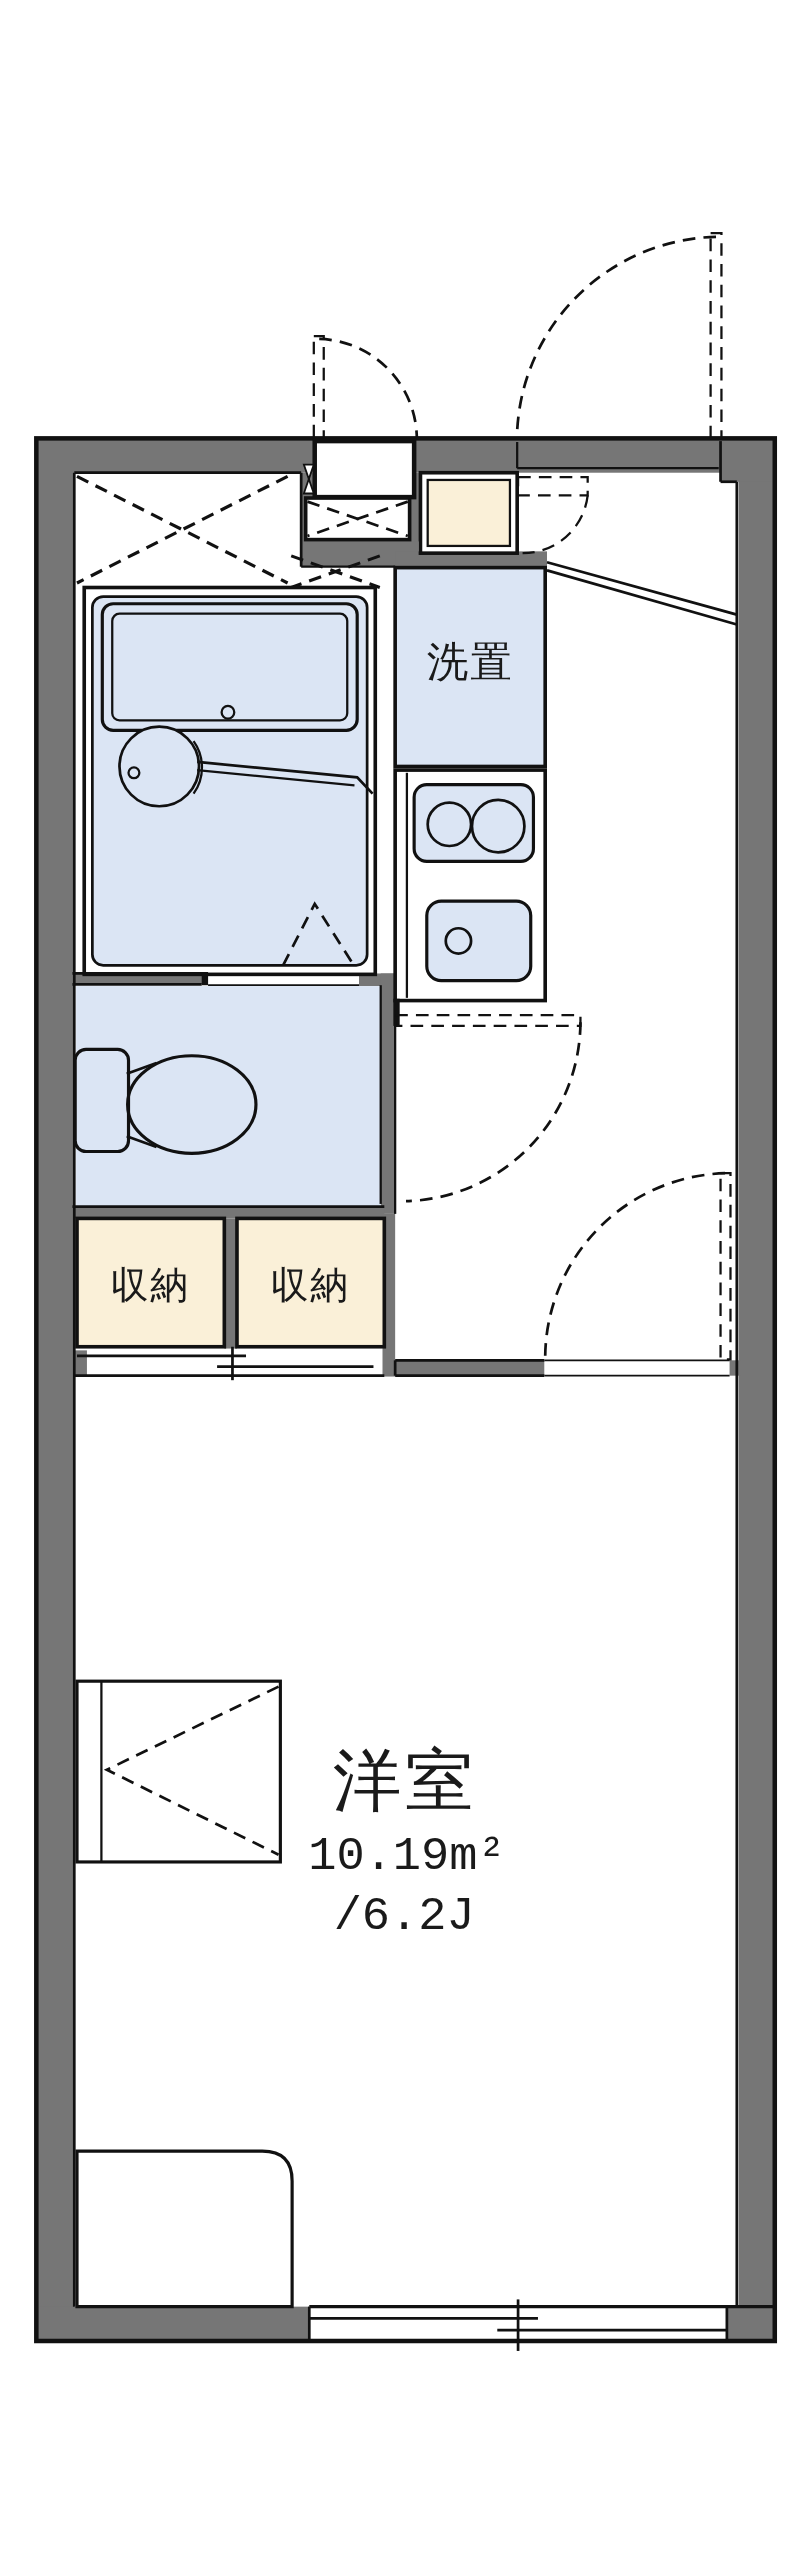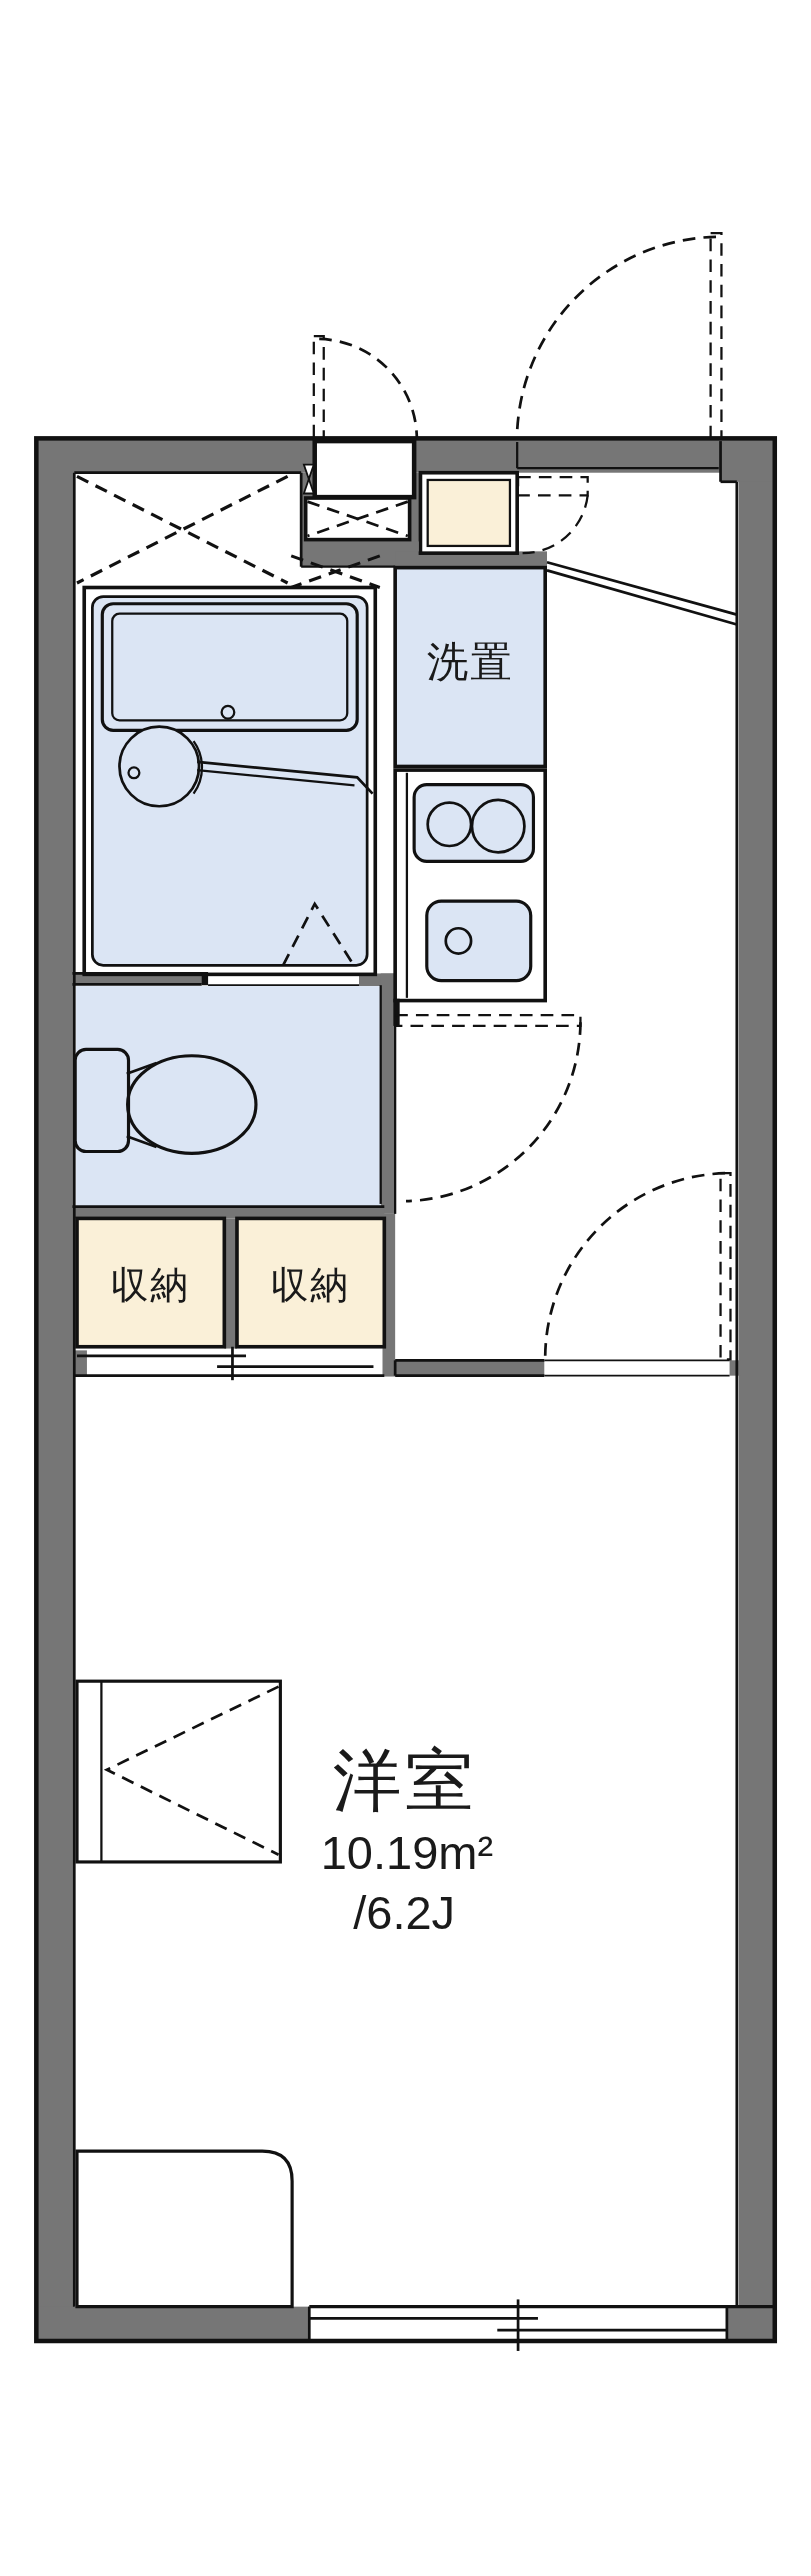--- a/index.html
+++ b/index.html
@@ -1,17 +1,17 @@
 <!DOCTYPE html>
 <html style="--color-wall: #767676; --color-fixture: #dbe5f4; --color-storage: #faf0d8; --color-line: #111111; --color-text: #1a1a1a; --color-background: #ffffff;font-size:14.5px"><head>
 <meta charset="utf-8">
 <style>
   html,body{margin:0;padding:0;background:#fff;}
   #stage{position:relative;width:772px;height:2576px;background:var(--color-background,#fff);
-         font-family:Liberation Sans, sans-serif;}
+         font-family:Liberation Mono, monospace;}
   svg{position:absolute;left:0;top:0;}
   .wall{fill:var(--color-wall,#767676);stroke:none;}
   .ln{stroke:var(--color-line,#111);fill:none;}
   .blk{fill:var(--color-line,#111);stroke:none;}
   .whitebox{fill:#fff;stroke:var(--color-line,#111);}
   .bluefill{fill:var(--color-fixture,#dbe5f4);}
   .creamfill{fill:var(--color-storage,#faf0d8);}
   .dash{stroke:var(--color-line,#111);fill:none;stroke-dasharray:14 9;}
   text{fill:var(--color-text,#1a1a1a);text-anchor:middle;}
   .jp-big{font-size:76px;letter-spacing:4px;}

